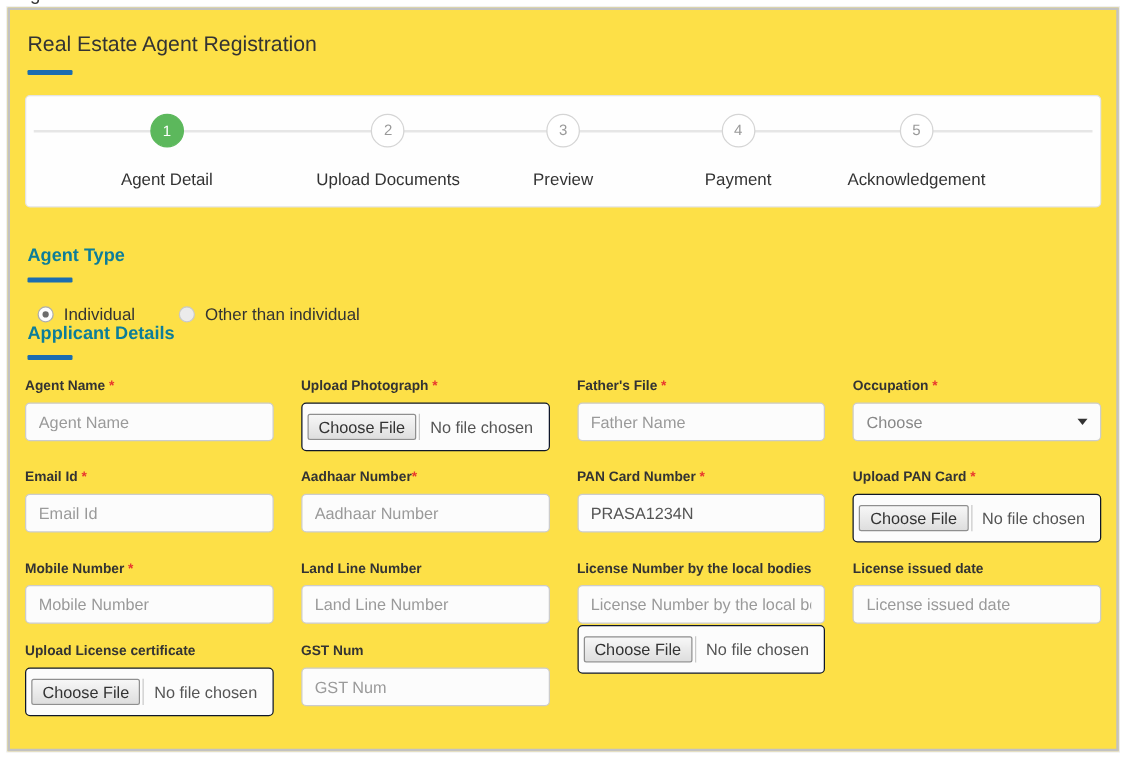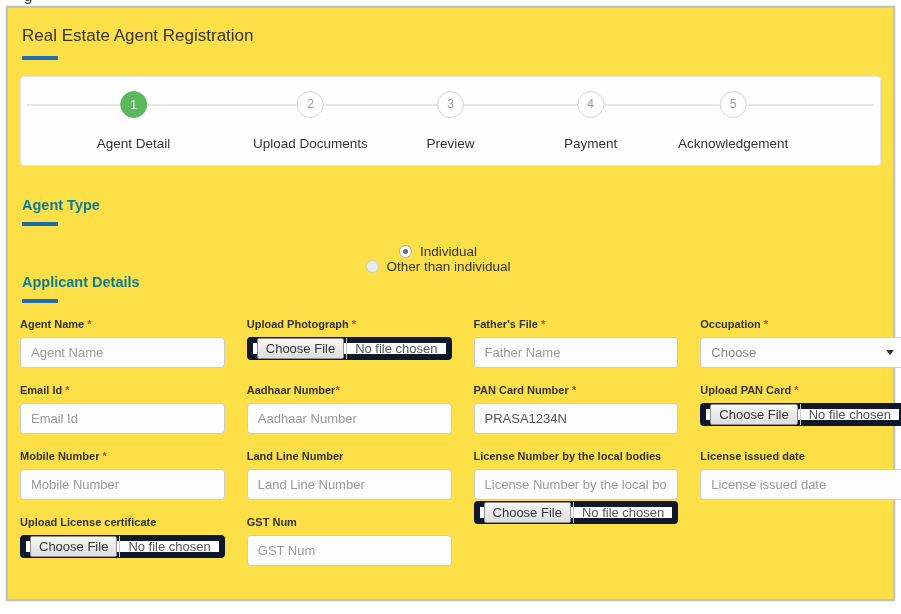--- a/index.html
+++ b/index.html
@@ -41,21 +41,21 @@
   .step-circle.active{background:var(--step_green);border-color:var(--step_green);color:#fff;line-height:27px;}
   .step-label{margin-top:18px;font-size:13.5px;color:#333;white-space:nowrap;}
 
   
   .section-h{font-size:14.5px;font-weight:bold;color:var(--accent_teal);margin:0 0 0 2px;}
   .h-agent-type{margin-top:31px;}
   .h-applicant{}
   .section-bar{margin-top:9px;}
 
   
-  .radio-row{margin:18px 0 0 10px;display:flex;align-items:center;flex-direction:column;}
+  .radio-row{margin:18px 0 0 10px;display:flex;align-items:center;}
   .radio-opt{display:flex;align-items:center;cursor:pointer;margin-right:35px;font-size:13.5px;color:#333;}
   .radio{
     width:13px;height:13px;border-radius:50%;display:inline-block;position:relative;
     border:1px solid #adadad;background:#fdfdfd;margin-right:8px;flex:0 0 auto;
   }
   .radio.selected::after{content:'';position:absolute;left:3px;top:3px;right:3px;bottom:3px;border-radius:50%;background:#6b6b6b;}
   .radio.unselected{background:#ebebeb;border-color:#c9c9c9;}
 
   
   .grid{
@@ -70,21 +70,21 @@
     width:100%;height:31px;border:1px solid #ccc;border-radius:4px;background:#fcfcfc;
     font-family:"Liberation Sans", sans-serif;font-size:13px;color:#555;padding:0 10px;outline:none;
   }
   .tinput::placeholder{color:#9a9a9a;opacity:1;}
   .selectbox{
     display:flex;align-items:center;justify-content:space-between;cursor:pointer;
   }
   .sel-text{color:#888;}
   .caret{width:0;height:0;border-left:4px solid transparent;border-right:4px solid transparent;border-top:5px solid #333;}
   .file-box{
-    width:100%;height:23px;border:6px solid #0f172a;border-radius:4px;background:#fcfcfc;
+    width:100%;height:39px;border:1px solid #0f172a;border-radius:4px;background:#fcfcfc;
     display:flex;align-items:center;padding:0 8px 0 4px;cursor:pointer;
   }
   .choose-btn{
     border:1px solid #8f8f8f;border-radius:2px;background:linear-gradient(#f7f7f7,#dedede);
     padding:2px 8px;font-size:13px;color:#333;white-space:nowrap;cursor:pointer;
   }
   .file-divider{width:1px;height:21px;background:#c9c9c9;margin-left:2px;}
   .file-status{margin-left:8px;font-size:13px;color:#555;white-space:nowrap;}
 </style>
 </head>

